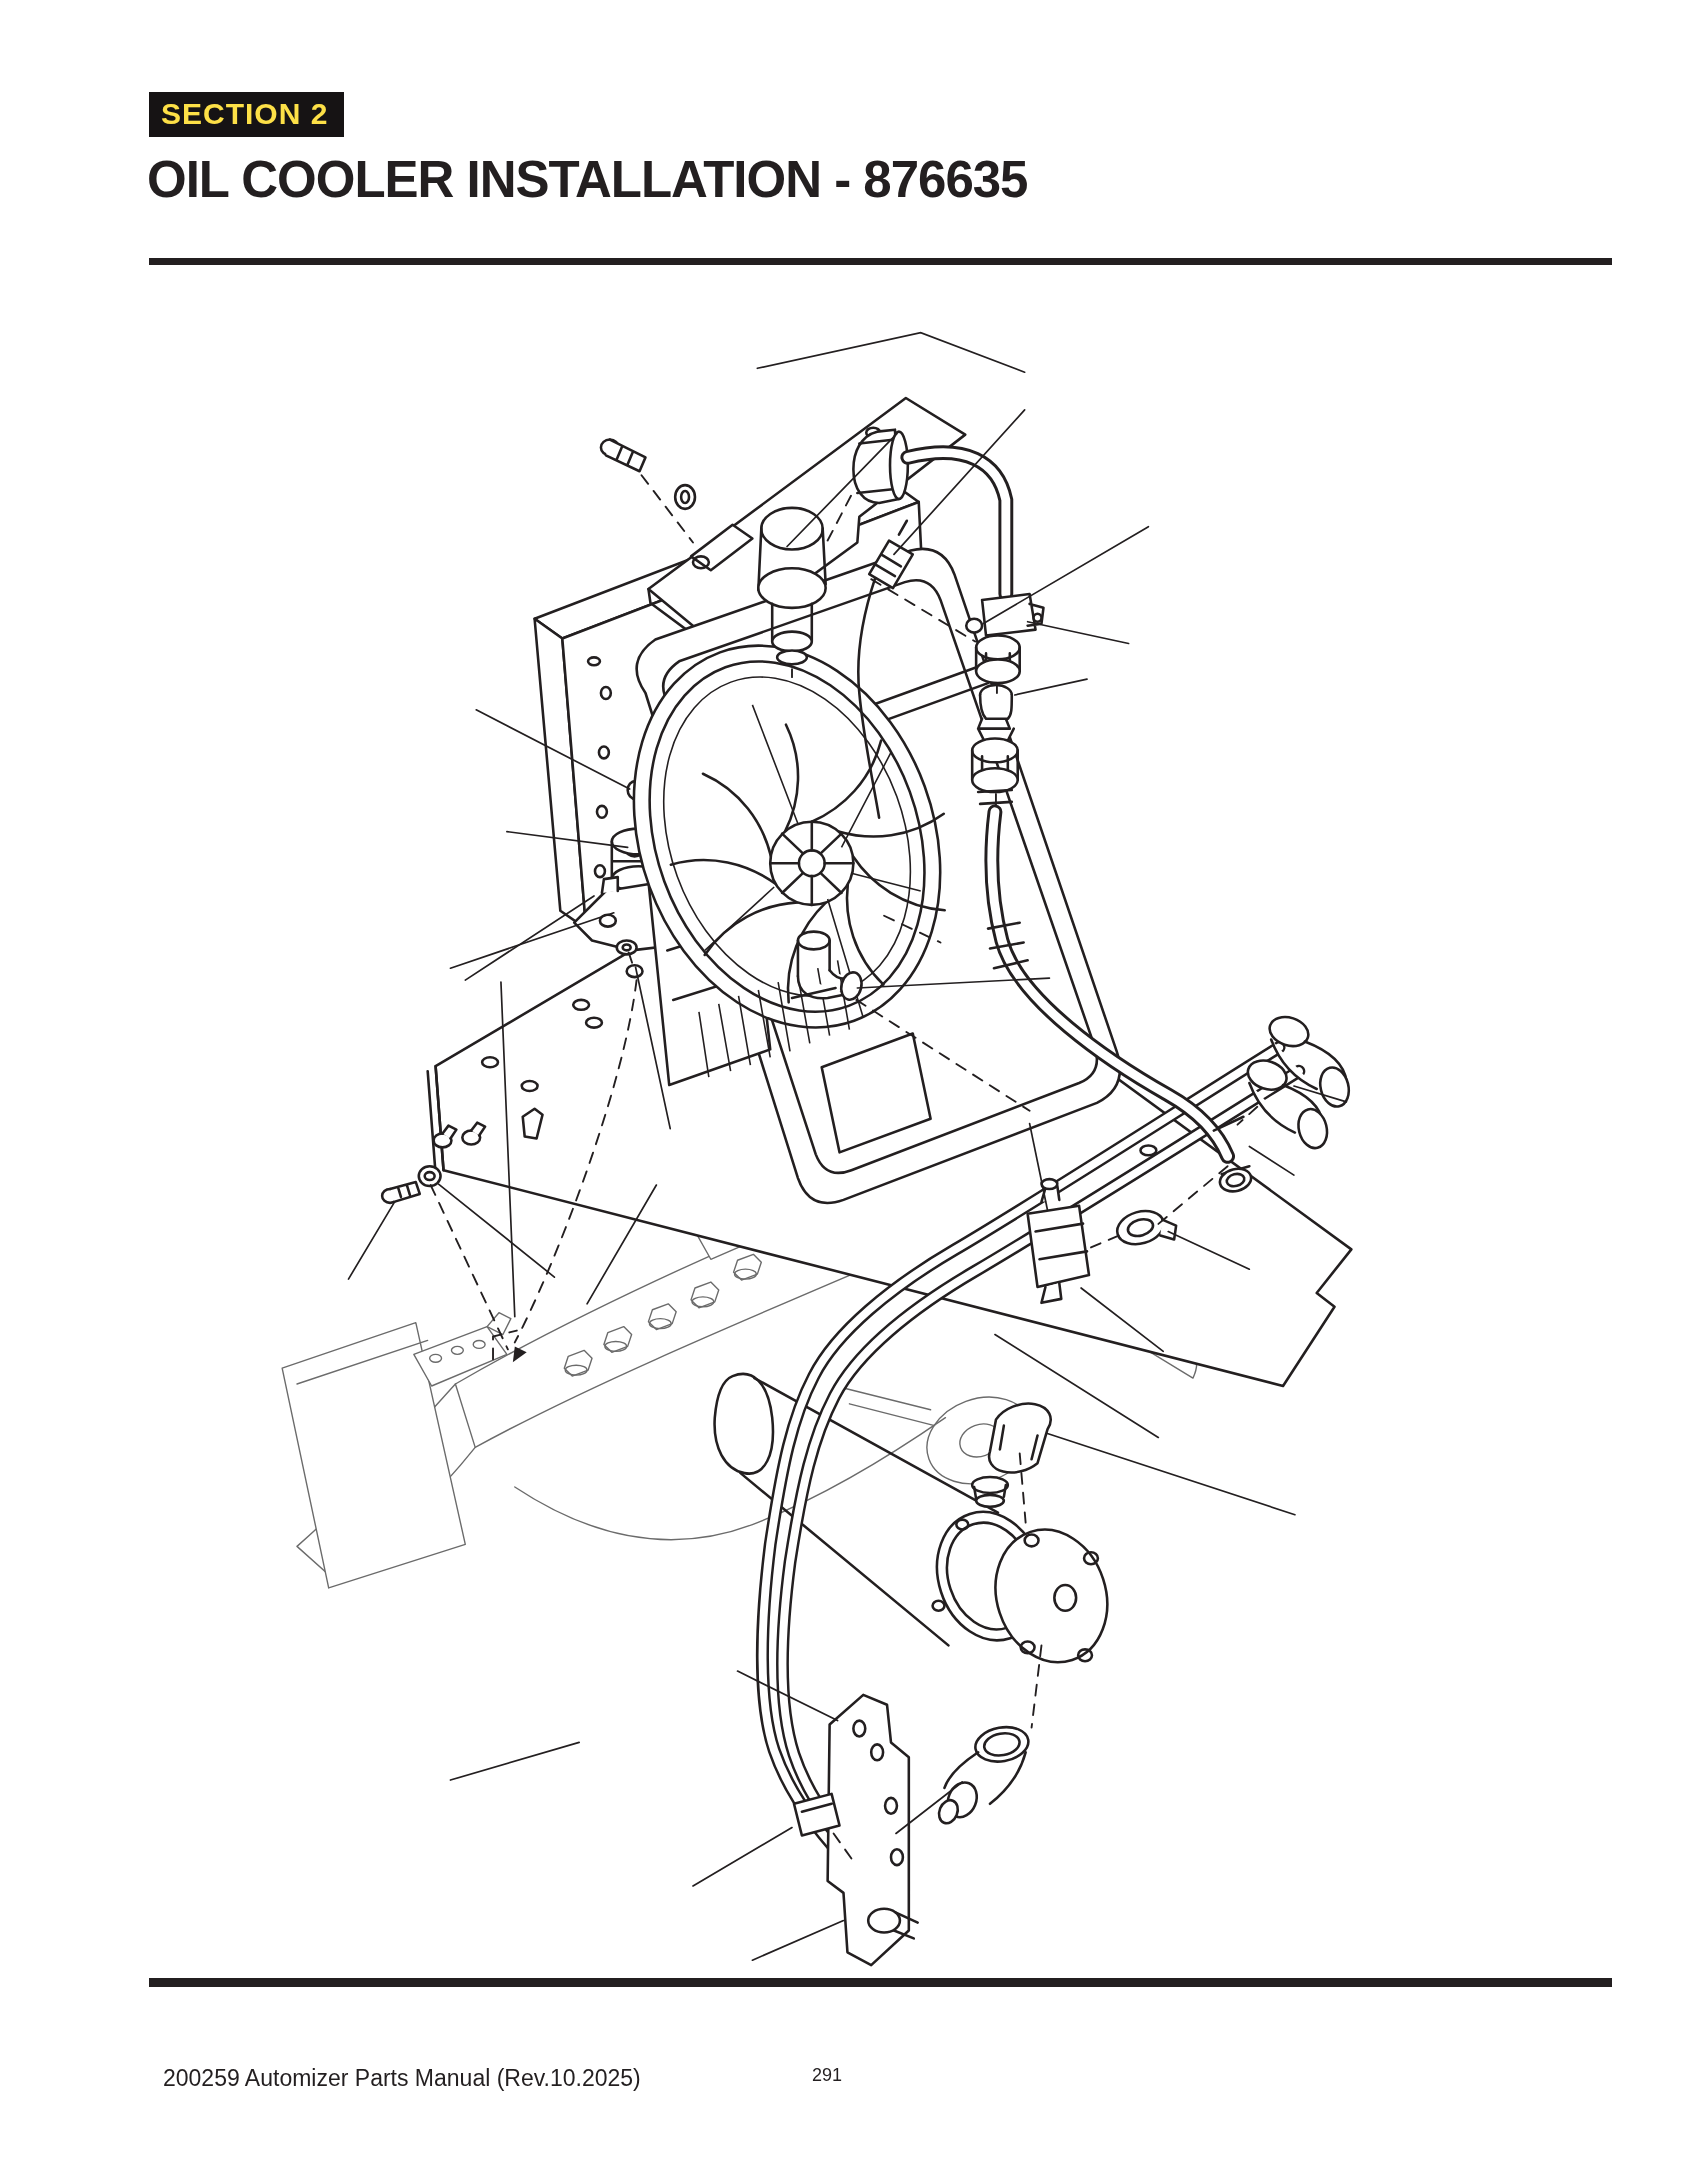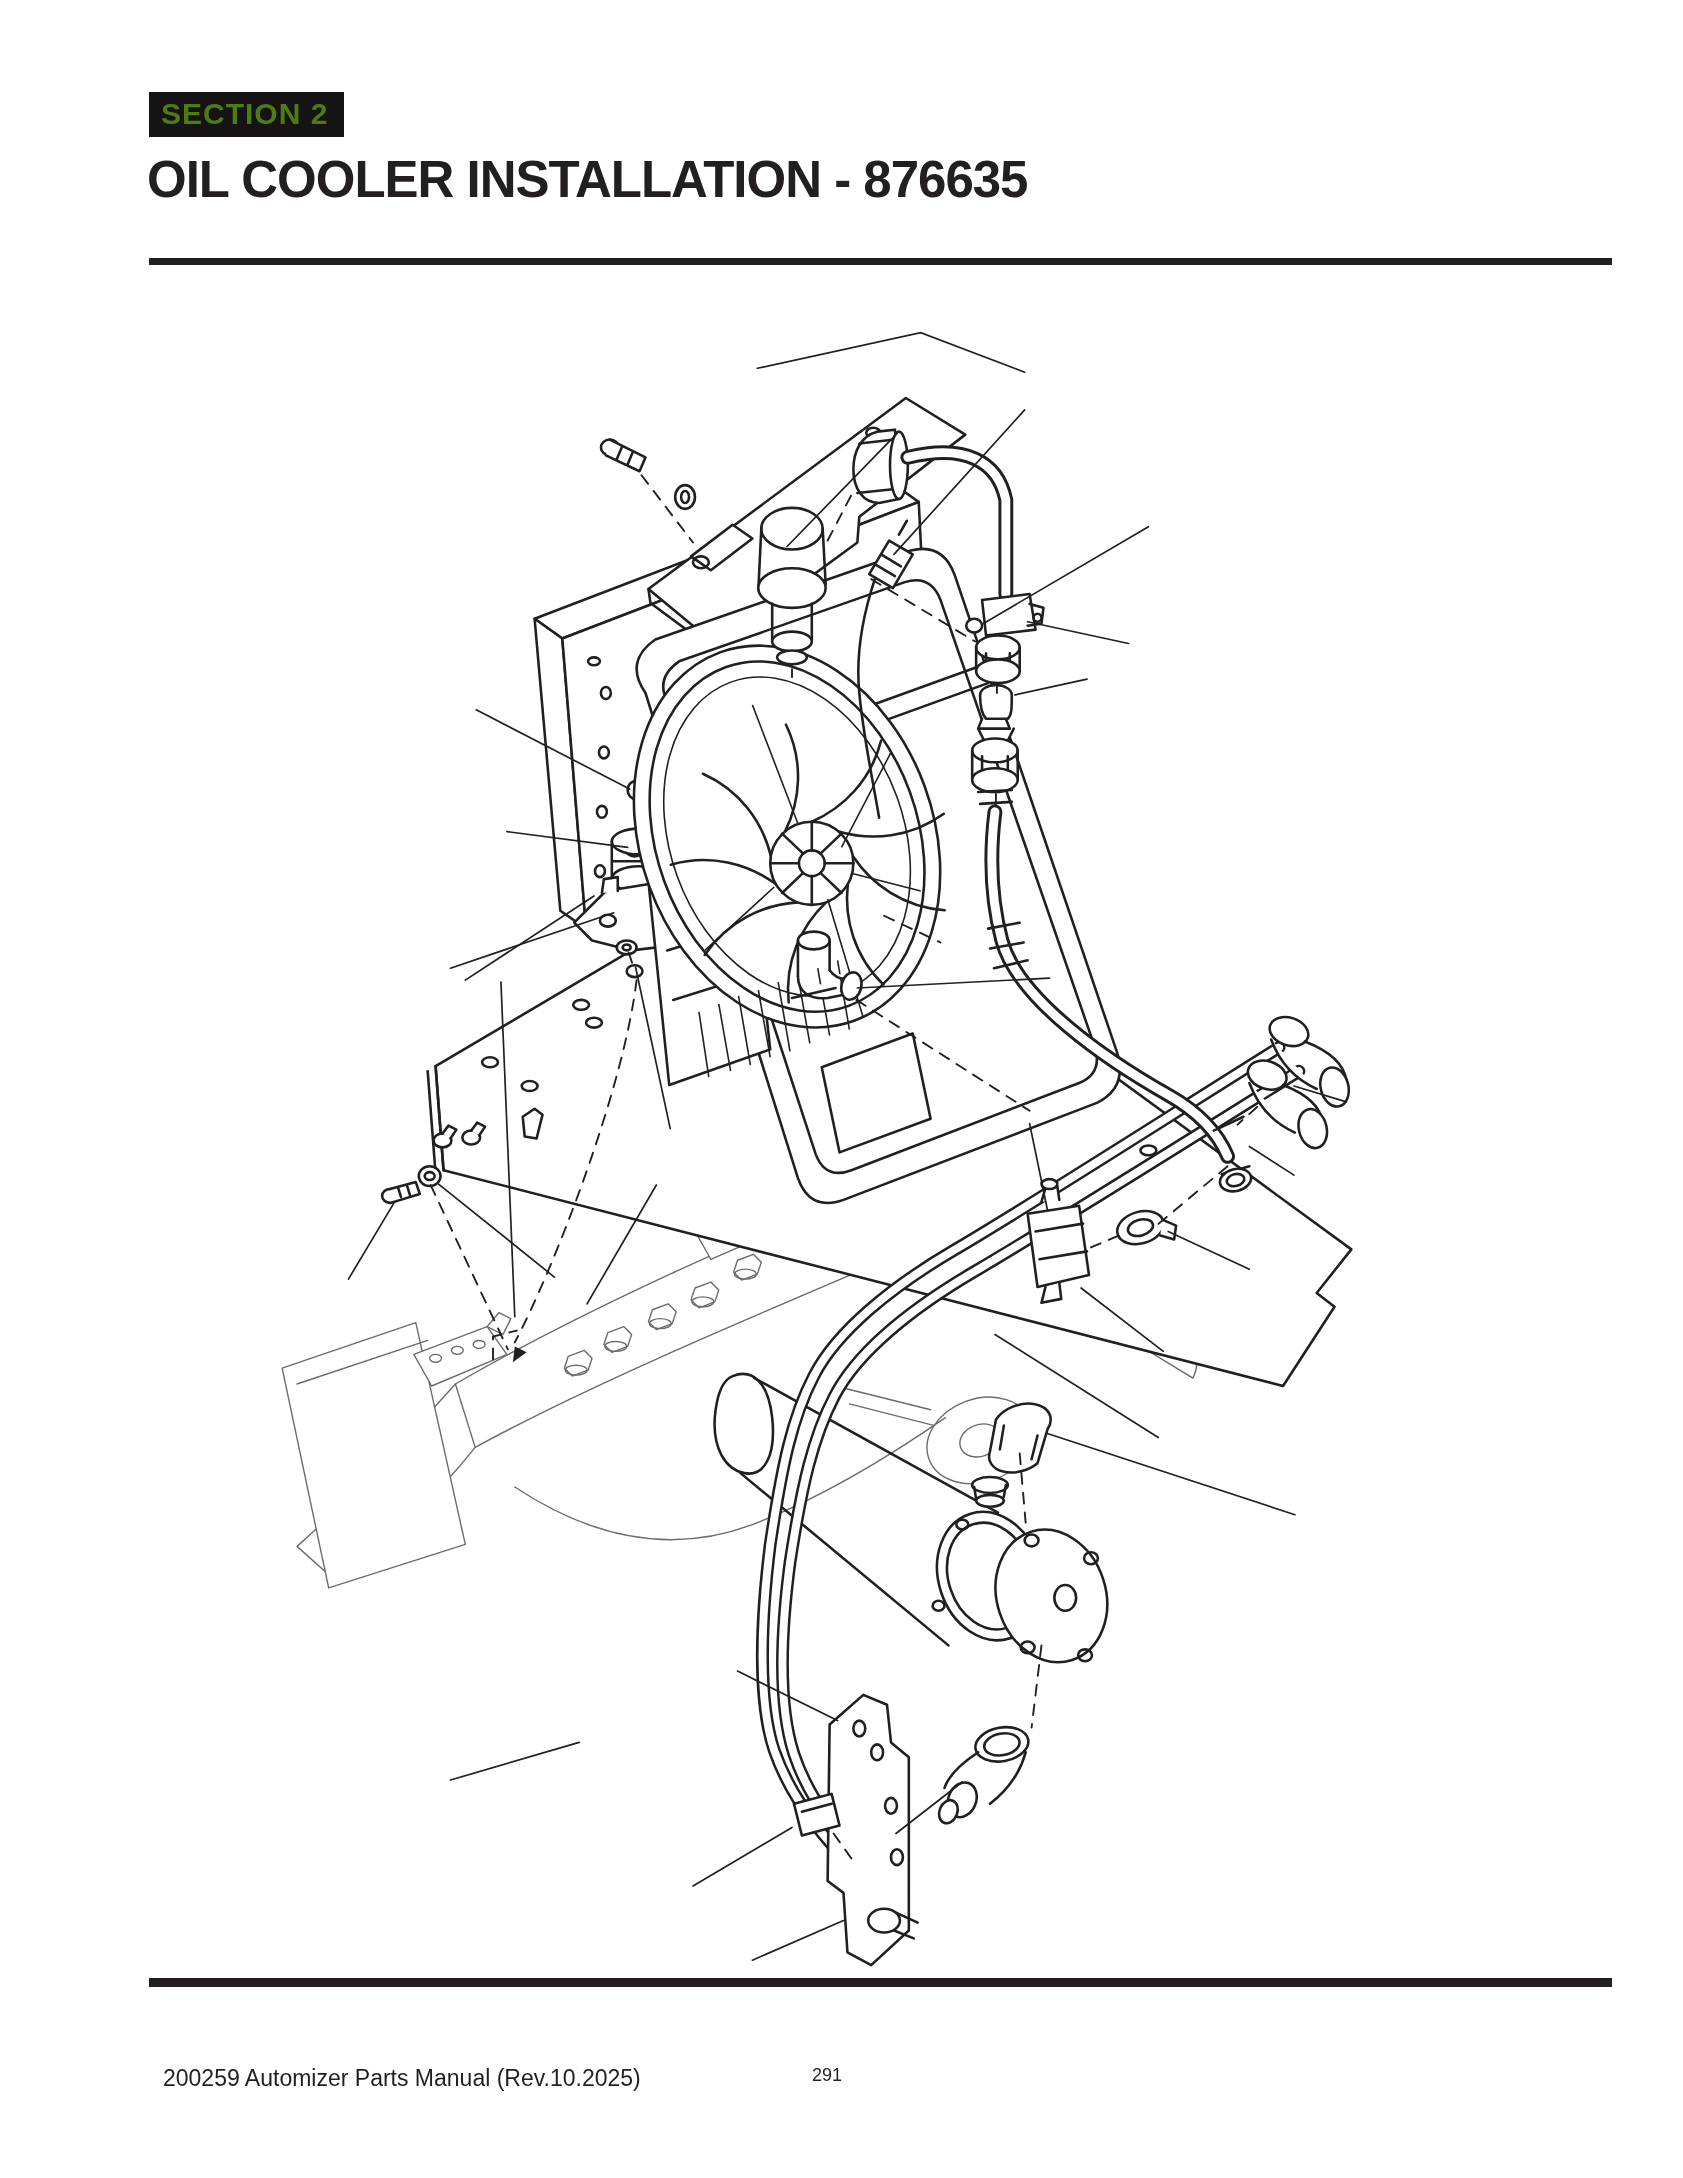--- a/index.html
+++ b/index.html
@@ -1,18 +1,18 @@
 <!DOCTYPE html>
 <html><head>
 <meta charset="utf-8">
 <style>
   html,body{margin:0;padding:0;background:#e8e8e8;}
   .page{position:relative;width:1683px;height:2178px;background:#ffffff;overflow:hidden;
         font-family:"Liberation Sans", sans-serif;color:#231f20;}
-  .section-badge{position:absolute;left:149px;top:92px;background:#161314;color:#4d7c0f;
+  .section-badge{position:absolute;left:149px;top:92px;background:#161314;color:#fde047;
         font-weight:bold;font-size:30px;letter-spacing:1px;padding:7px 16px 8px 12px;line-height:1;}
   .title{position:absolute;left:147px;top:150px;font-weight:bold;font-size:51px;
         letter-spacing:-1px;white-space:nowrap;text-align:right;}
   .rule-top{position:absolute;left:149px;top:258px;width:1463px;height:7px;background:#231f20;}
   .rule-bottom{position:absolute;left:149px;top:1978px;width:1463px;height:9px;background:#231f20;}
   .footer{position:absolute;left:163px;top:2065px;font-size:23px;white-space:nowrap;}
   .pagenum{position:absolute;left:812px;top:2065px;font-size:18px;}
   svg{position:absolute;left:0;top:0;}
   .mainln{stroke:#231f20;stroke-width:2.6;fill:none;stroke-linecap:round;stroke-linejoin:round;}
   .fillw{fill:#ffffff;}

